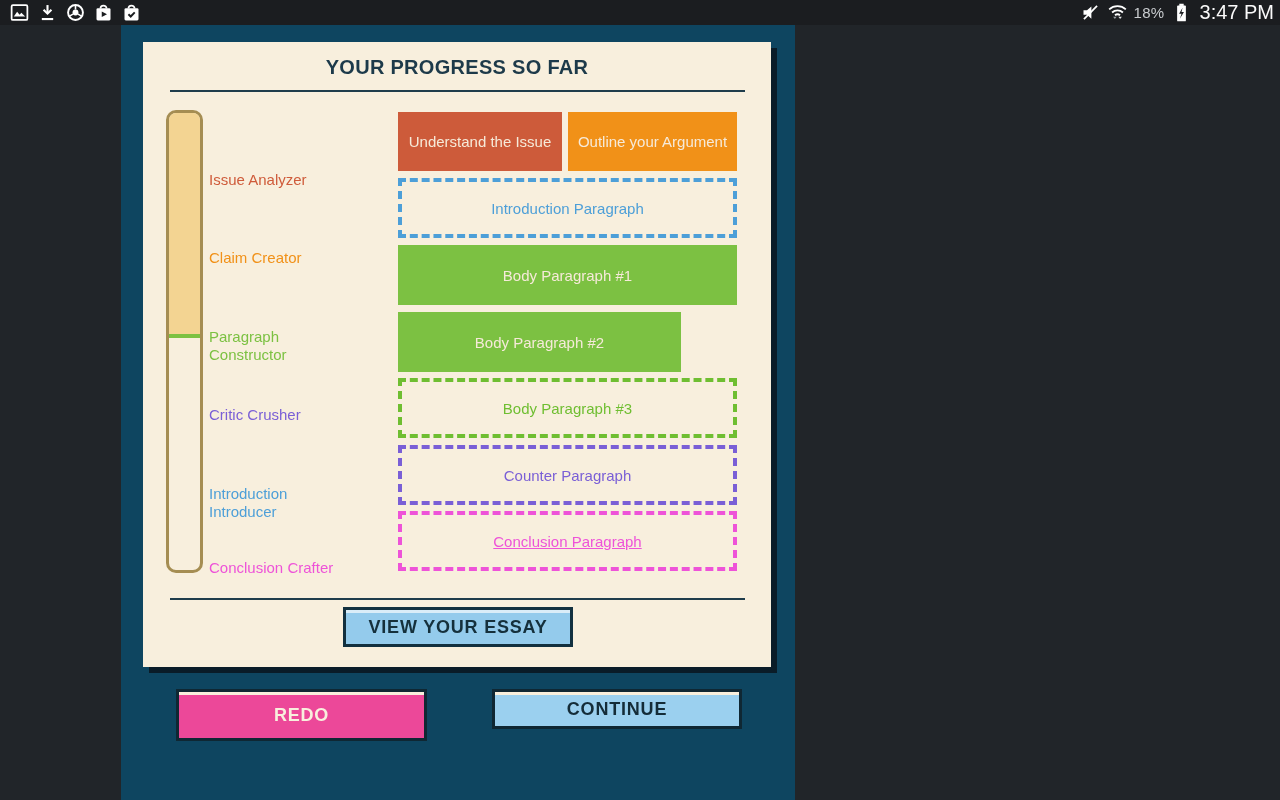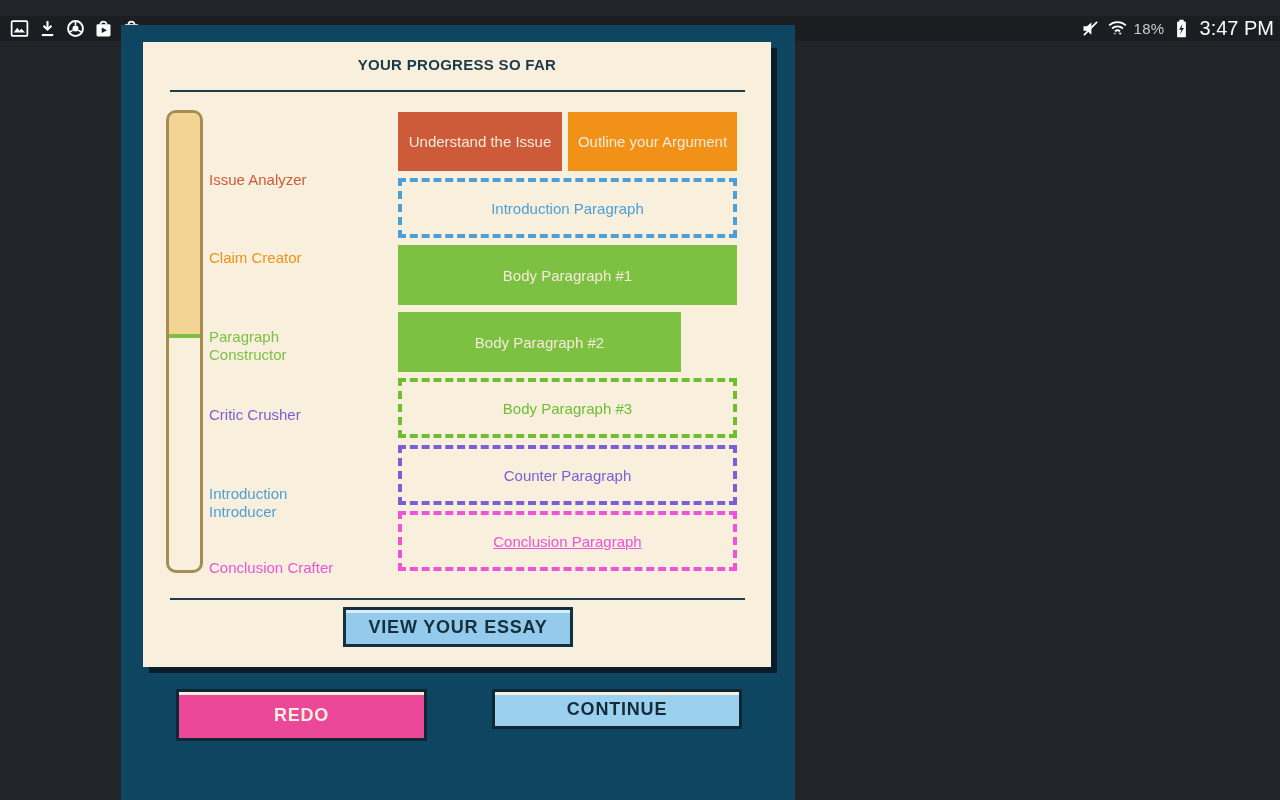--- a/index.html
+++ b/index.html
@@ -1,37 +1,37 @@
 <!DOCTYPE html>
 <html><head>
 <meta charset="utf-8">
 <style>
   * { margin:0; padding:0; box-sizing:border-box; }
   html,body { width:1280px; height:800px; overflow:hidden; background:#212529;
               font-family:"Liberation Sans","DejaVu Sans",sans-serif; }
 
   
-  .status-bar { position:absolute; left:0; top:16px; width:1280px; height:25px;
+  .status-bar { position:absolute; left:0; top:0; width:1280px; height:25px;
                 background:#1b1d20; display:flex; align-items:center; color:#fff; }
   .sb-left { display:flex; align-items:center; gap:7px; padding-left:9px; }
   .sb-right { margin-left:auto; display:flex; align-items:center; gap:6px; padding-right:6px; }
   .sb-icon { width:21px; height:21px; display:inline-flex; align-items:center; justify-content:center; }
   .sb-icon svg { width:21px; height:21px; }
   .sb-percent { font-size:15px; color:#c9cccf; letter-spacing:0.3px; }
   .sb-time { font-size:20px; color:#fafafa; padding-left:2px; white-space:nowrap; }
 
   
   .app-panel { position:absolute; left:121px; top:25px; width:674px; height:775px;
                background:#0e4560; }
 
   
   .card { position:absolute; left:143px; top:42px; width:628px; height:625px;
           background:#f8efdd; box-shadow:6px 6px 0 #0a1c28; }
   .card-title { position:absolute; top:14px; left:0; width:100%; text-align:center;
-                font-size:15px; font-weight:bold; color:#1d3a4a; letter-spacing:0.3px; }
+                font-size:20px; font-weight:bold; color:#1d3a4a; letter-spacing:0.3px; }
   .rule { position:absolute; left:27px; width:575px; height:0;
           border-top:2px solid #1f3c4b; }
   .rule-top { top:48px; }
   .rule-bottom { top:556px; }
 
   
   .ptrack { position:absolute; left:23px; top:68px; width:37px; height:463px;
             border:3px solid var(--border); border-radius:10px; background:#f8efdd;
             overflow:hidden; }
   .pfill { position:absolute; left:0; top:0; width:100%; background:var(--fill);

